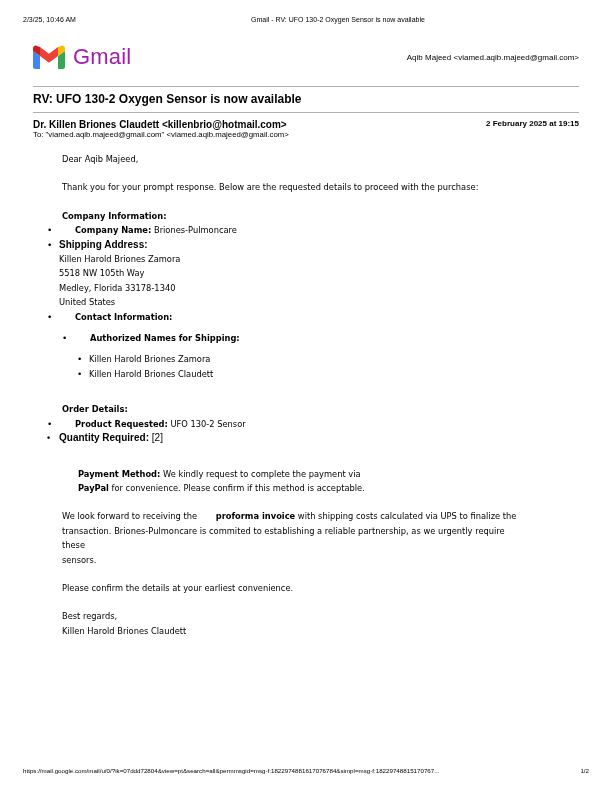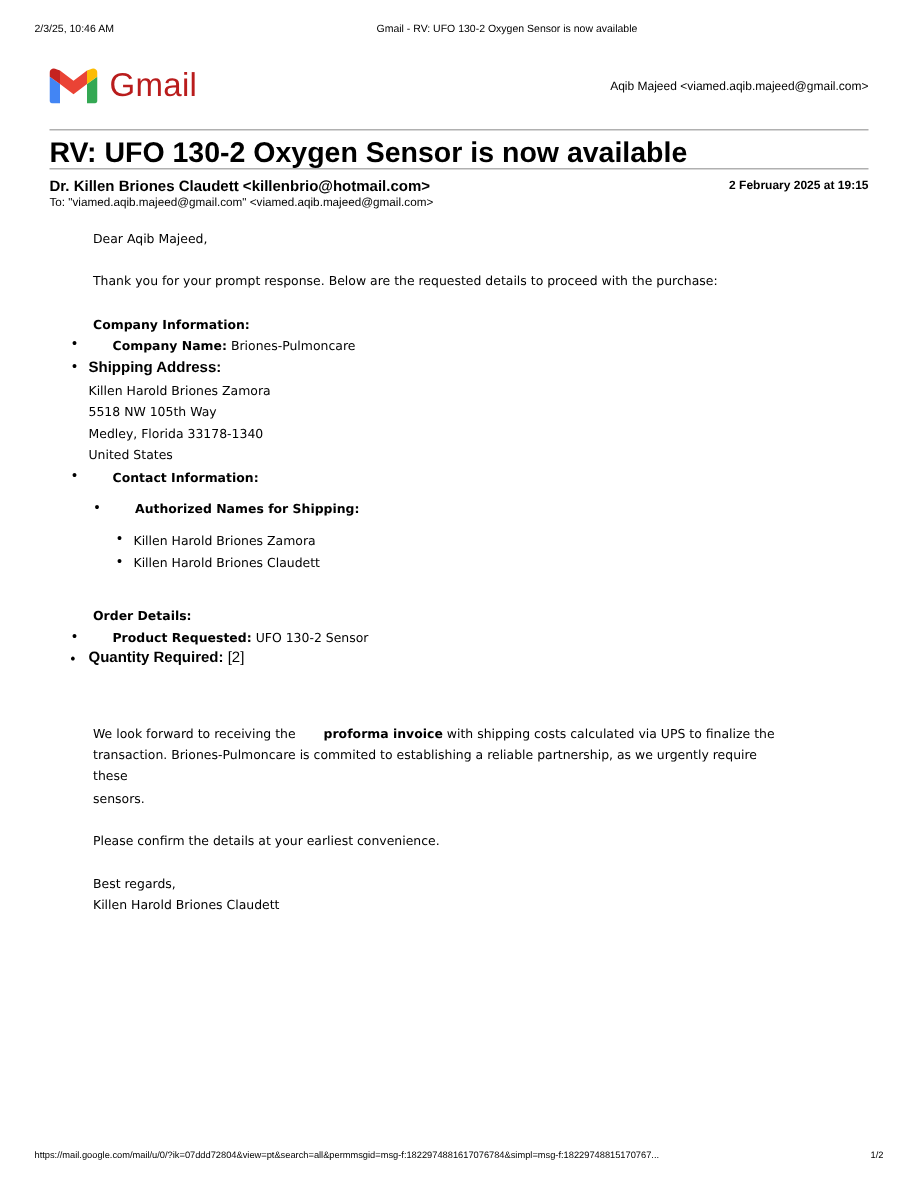--- a/index.html
+++ b/index.html
@@ -12,34 +12,34 @@
       font-size: 7px; height: 10px;
     }
     .print-header .date { position: absolute; left: 0; top: 0; }
     .print-header .title { position: absolute; left: 228px; top: 0; white-space: nowrap; }
 
     .gmail-logo {
       position: absolute; top: 44px; left: 33px; display: flex; align-items: center;
     }
     .gmail-logo svg { width: 32px; height: 24px; display: block; }
     .gmail-logo .word {
-      font-size: 22px; color: #b91c1c; margin-left: 8px; letter-spacing: 0.2px;
+      font-size: 22px; color: #a21caf; margin-left: 8px; letter-spacing: 0.2px;
       font-family: "Liberation Sans", sans-serif;
     }
     .account {
       position: absolute; top: 53px; right: 33px; font-size: 8px; font-weight: normal;
       white-space: nowrap;
     }
 
     .rule { position: absolute; left: 33px; right: 33px; height: 1px; background: #b0b0b0; }
     .rule.top { top: 86px; }
     .rule.mid { top: 112px; }
 
     .subject {
-      position: absolute; top: 92px; left: 33px; font-size: 19px; font-weight: bold;
+      position: absolute; top: 92px; left: 33px; font-size: 12px; font-weight: bold;
       white-space: nowrap;
     }
     .from {
       position: absolute; top: 119px; left: 33px; font-size: 10px; font-weight: bold;
       white-space: nowrap;
     }
     .sent-date {
       position: absolute; top: 119px; right: 33px; font-size: 8px; font-weight: bold;
       white-space: nowrap;
     }
@@ -148,20 +148,24 @@
   <ul class="l1">
     <li>
       <span class="b">Product Requested:</span><span> UFO 130-2 Sensor</span>
     </li>
     <li class="bigger">
       <span>Quantity Required:</span><span class="normal"> [2]</span>
     </li>
   </ul>
   <div class="gap-l"></div>
   <div class="gap-m"></div>
+  <p>
+    <span class="b">Payment Method:</span><span> We kindly request to complete the payment via</span><br>
+    <span class="b">PayPal</span><span> for convenience. Please confirm if this method is acceptable.</span>
+  </p>
   <div class="gap-l"></div>
   <p>
     <span>We look forward to receiving the </span><span class="b">proforma invoice</span><span> with shipping costs calculated via UPS to finalize the</span><br>
     <span>transaction. Briones-Pulmoncare is commited to establishing a reliable partnership, as we urgently require</span><br>
     <span>these</span><br>
     <span>sensors.</span>
   </p>
   <div class="gap-l"></div>
   <p>Please confirm the details at your earliest convenience.</p>
   <div class="gap-l"></div>

